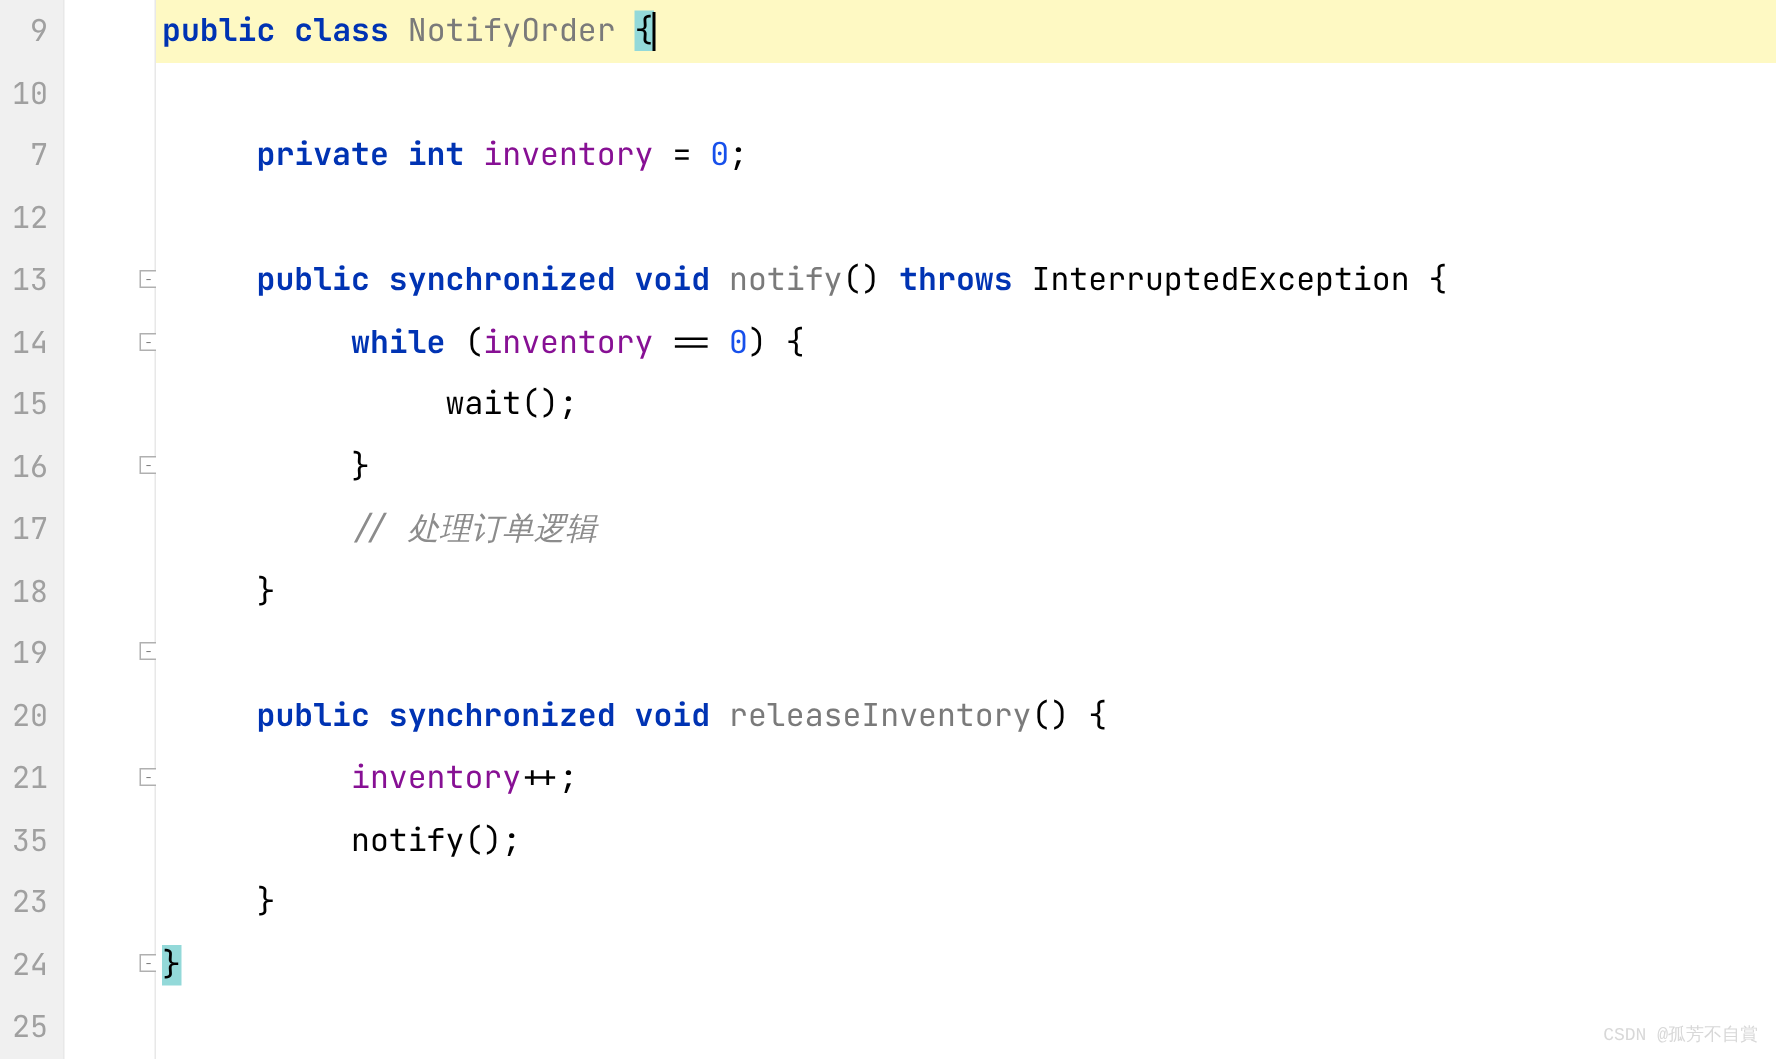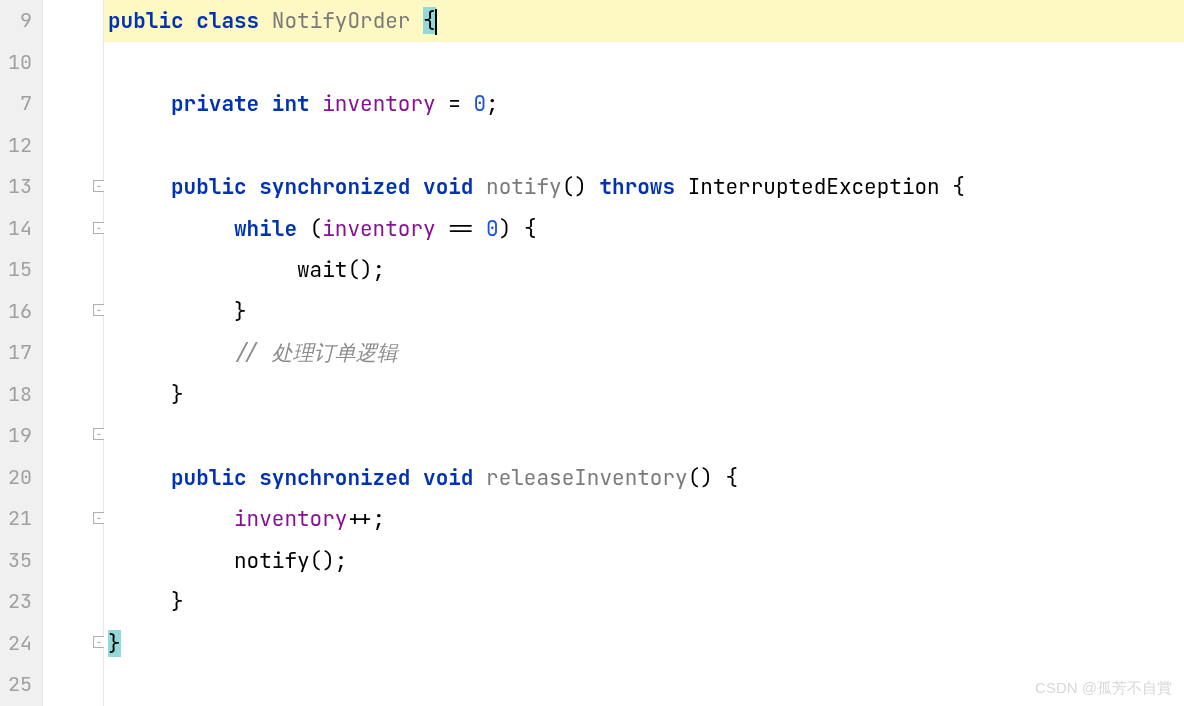--- a/index.html
+++ b/index.html
@@ -83,22 +83,22 @@
       height: 26px;
       background: #000;
       vertical-align: middle;
       margin-left: -1px;
     }
     .watermark {
       position: absolute;
       bottom: 8px;
       right: 12px;
       color: #d8d8d8;
-      font-size: 15px;
-      font-family: Liberation Sans, sans-serif;
+      font-size: 12px;
+      font-family: Liberation Mono, monospace;
       pointer-events: none;
     }
   </style>
 </head>
 <body>
 
 <div class="gutter">
   <div class="gutter-line">9</div>
   <div class="gutter-line">10</div>
   <div class="gutter-line">7</div>

